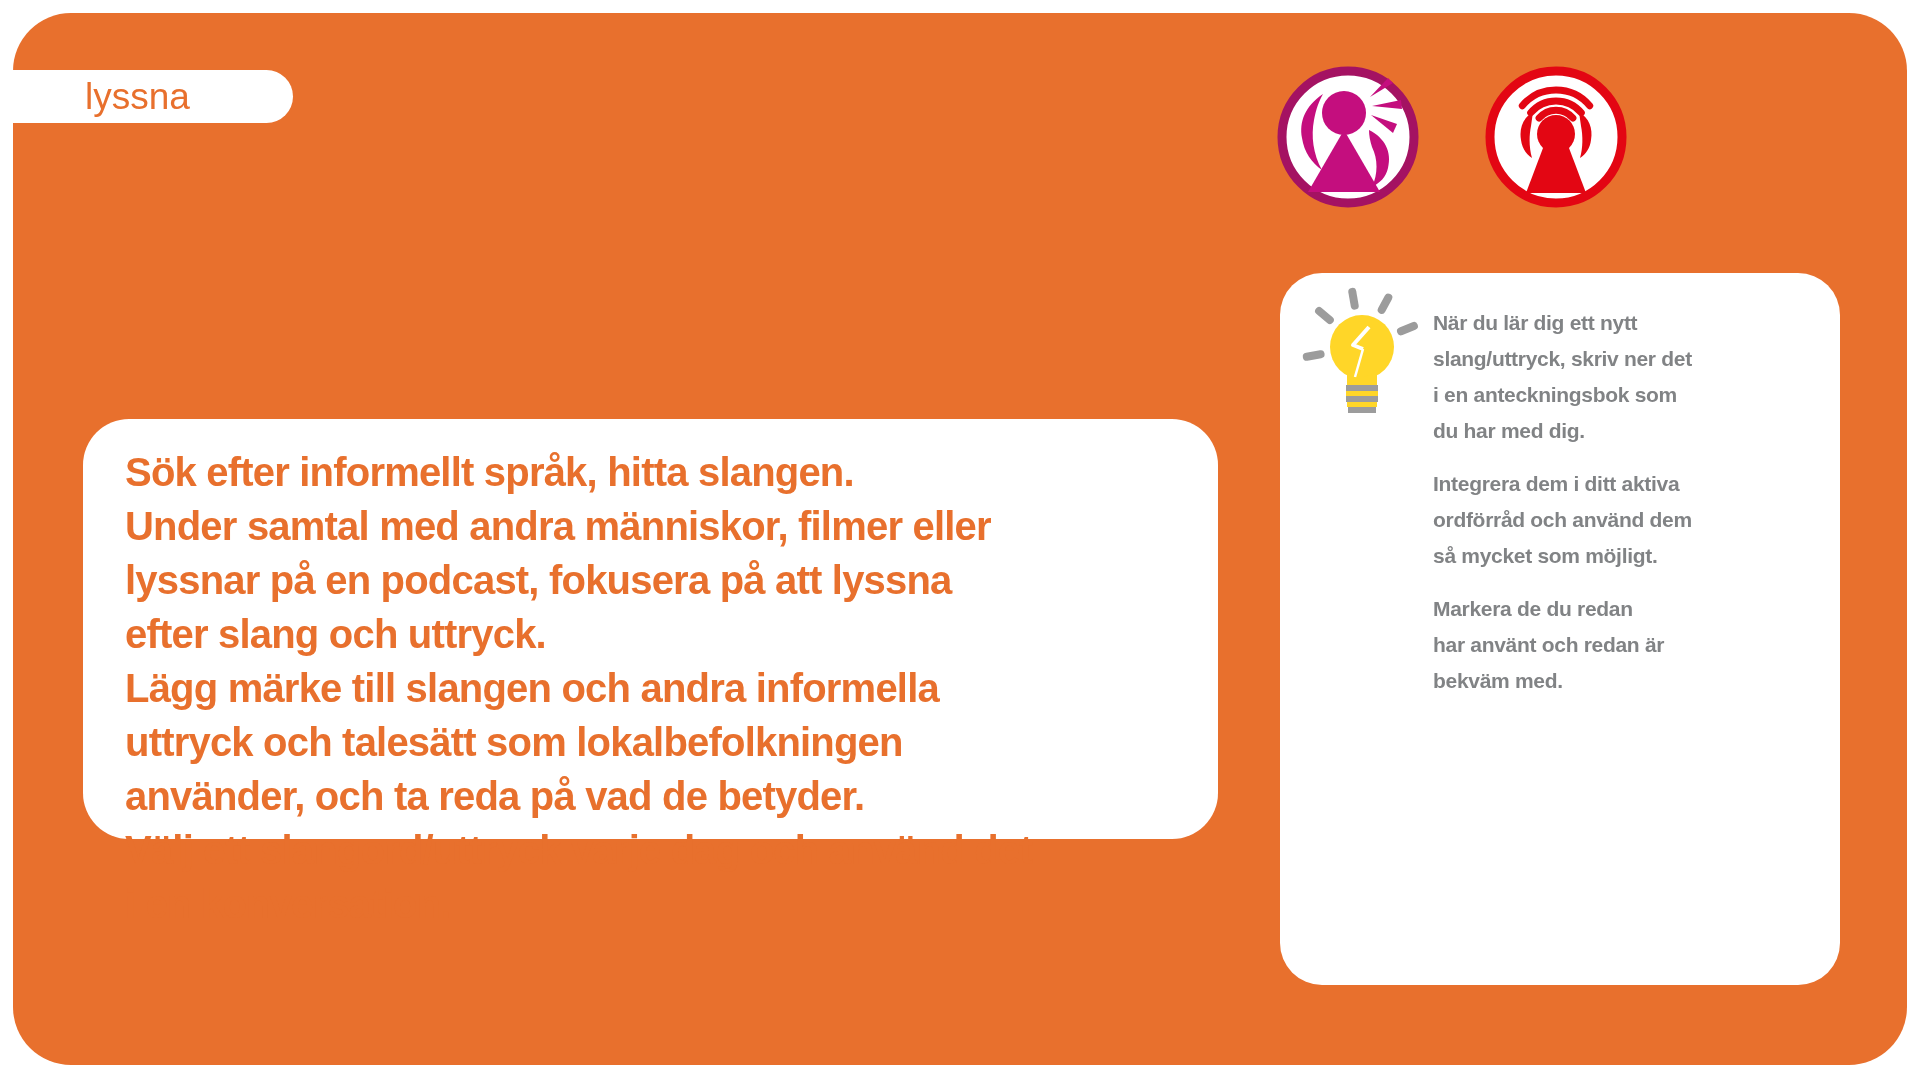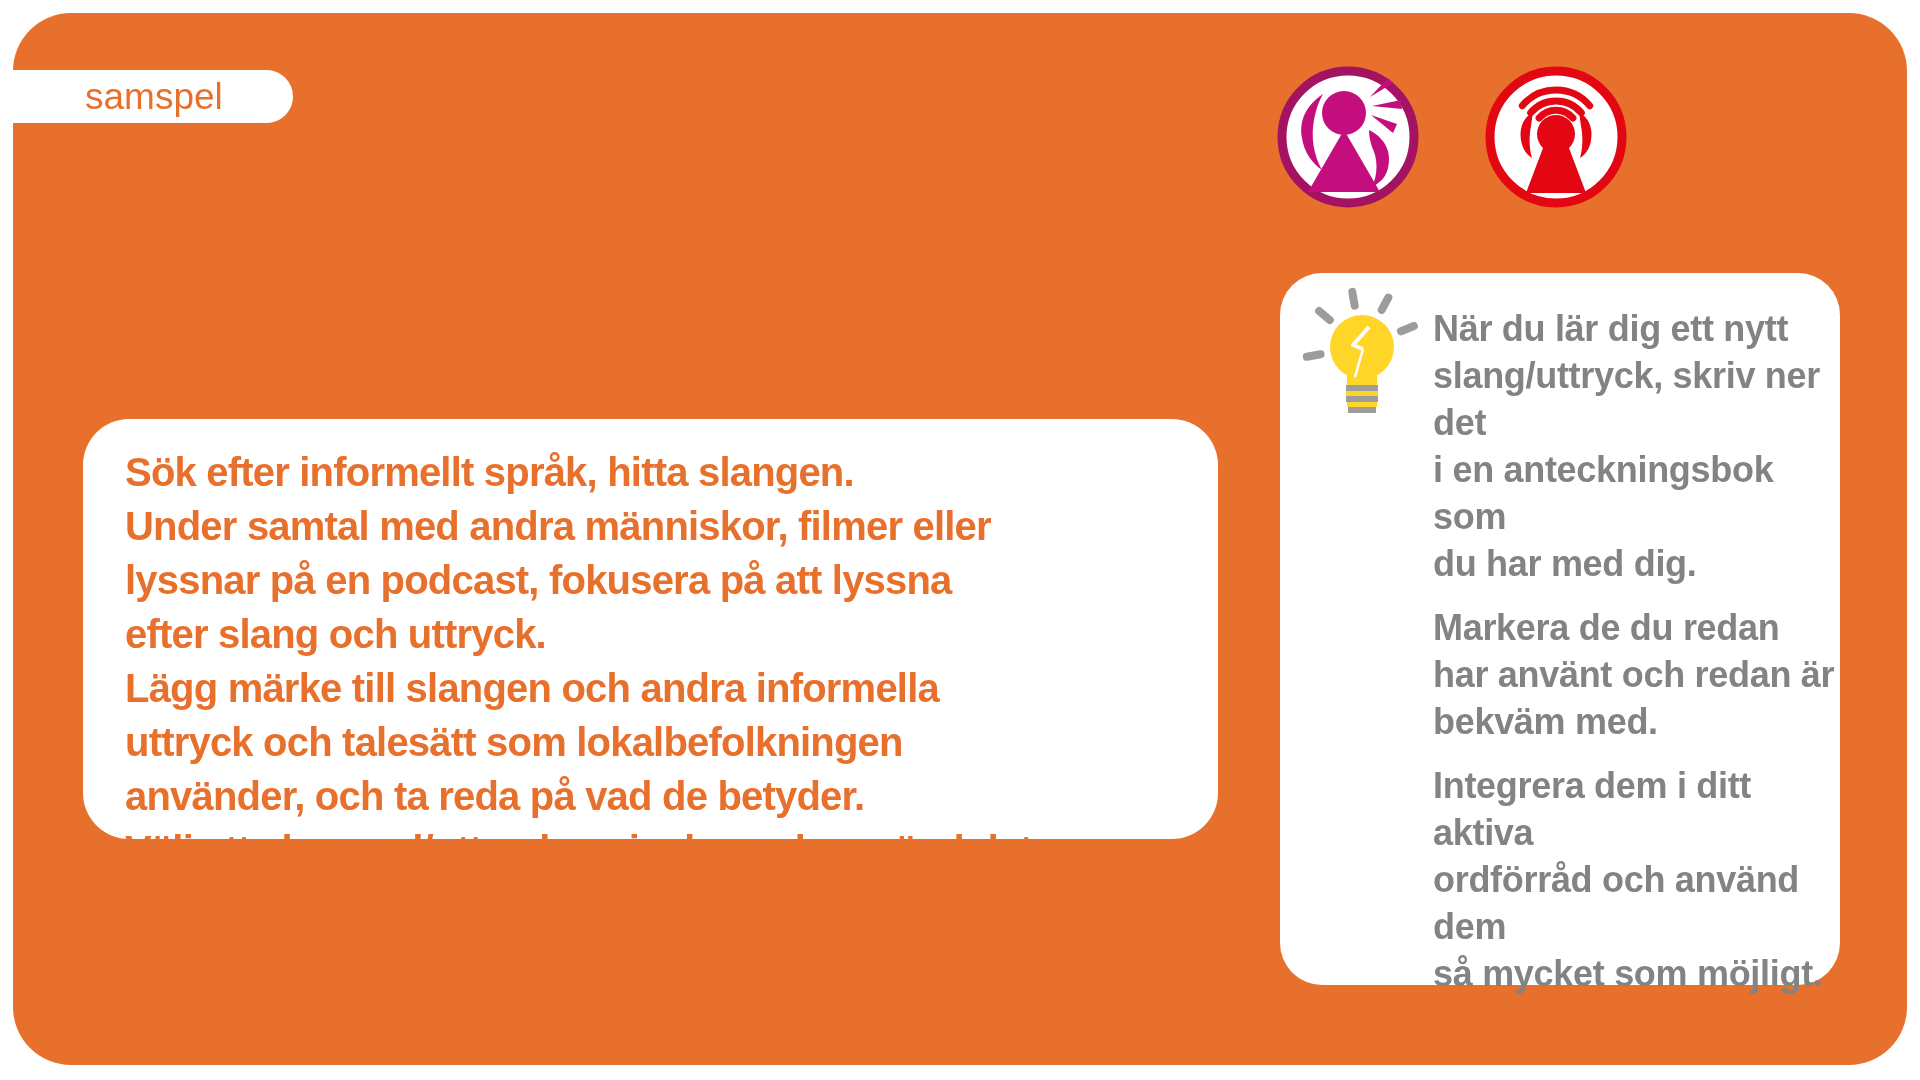--- a/index.html
+++ b/index.html
@@ -29,31 +29,31 @@
   .left-card .body-text{
     position:absolute;left:42px;top:26px;width:1070px;
     color:#E8702D;font-weight:bold;font-size:40px;line-height:54px;letter-spacing:-0.8px;
     white-space:pre-line;
   }
   .right-card{left:1267px;top:260px;width:560px;height:712px;border-radius:42px;}
   .bulb-wrap{position:absolute;left:22px;top:12px;width:120px;height:150px;}
   .tip-text{position:absolute;left:153px;top:32px;width:412px;}
   .tip-text p{
     margin:0 0 17px 0;color:#818385;font-weight:bold;
-    font-size:36px;line-height:47px;letter-spacing:-0.3px;white-space:pre-line;
+    font-size:21px;line-height:36px;letter-spacing:-0.3px;white-space:pre-line;
   }
 </style>
 </head>
 <body>
 
 <div id="canvas">
   <div class="orange-card">
 
     <div class="badge">
-      <span>samspel</span>
+      <span>lyssna</span>
     </div>
 
 
     <div class="circle-icon icon-speak">
       <svg width="146" height="146" viewBox="0 0 146 146">
         <circle cx="73" cy="73" r="66" fill="#ffffff" stroke="#A41262" stroke-width="9"></circle>
         <path d="M48,30 C30,42 24,58 27,74 C29,88 37,99 47,106 C38,90 36,72 39,56 C41,45 44,37 48,30 Z" fill="#C40E7E"></path>
         <circle cx="69" cy="49" r="22" fill="#C40E7E"></circle>
         <path d="M69,66 L105,128 L33,128 Z" fill="#C40E7E"></path>
         <path d="M94,66 C110,74 117,88 113,104 C111,113 105,119 97,123 C103,110 103,95 97,83 C95,77 94,71 94,66 Z" fill="#C40E7E"></path>
@@ -105,23 +105,23 @@
           <rect x="46" y="122" width="28" height="6" fill="#9C9C9C"></rect>
           <path d="M67,42 L51,60 L61,64" fill="none" stroke="#ffffff" stroke-width="4" stroke-linejoin="round"></path>
           <path d="M61,64 L53,92" fill="none" stroke="#ffffff" stroke-width="2.5"></path>
         </svg>
       </div>
       <div class="tip-text">
         <p>När du lär dig ett nytt
 slang/uttryck, skriv ner det
 i en anteckningsbok som
 du har med dig.</p>
+        <p>Integrera dem i ditt aktiva
+ordförråd och använd dem
+så mycket som möjligt.</p>
         <p>Markera de du redan
 har använt och redan är
 bekväm med.</p>
-        <p>Integrera dem i ditt aktiva
-ordförråd och använd dem
-så mycket som möjligt.</p>
       </div>
     </div>
 
   </div>
 </div>
 
 </body></html>

